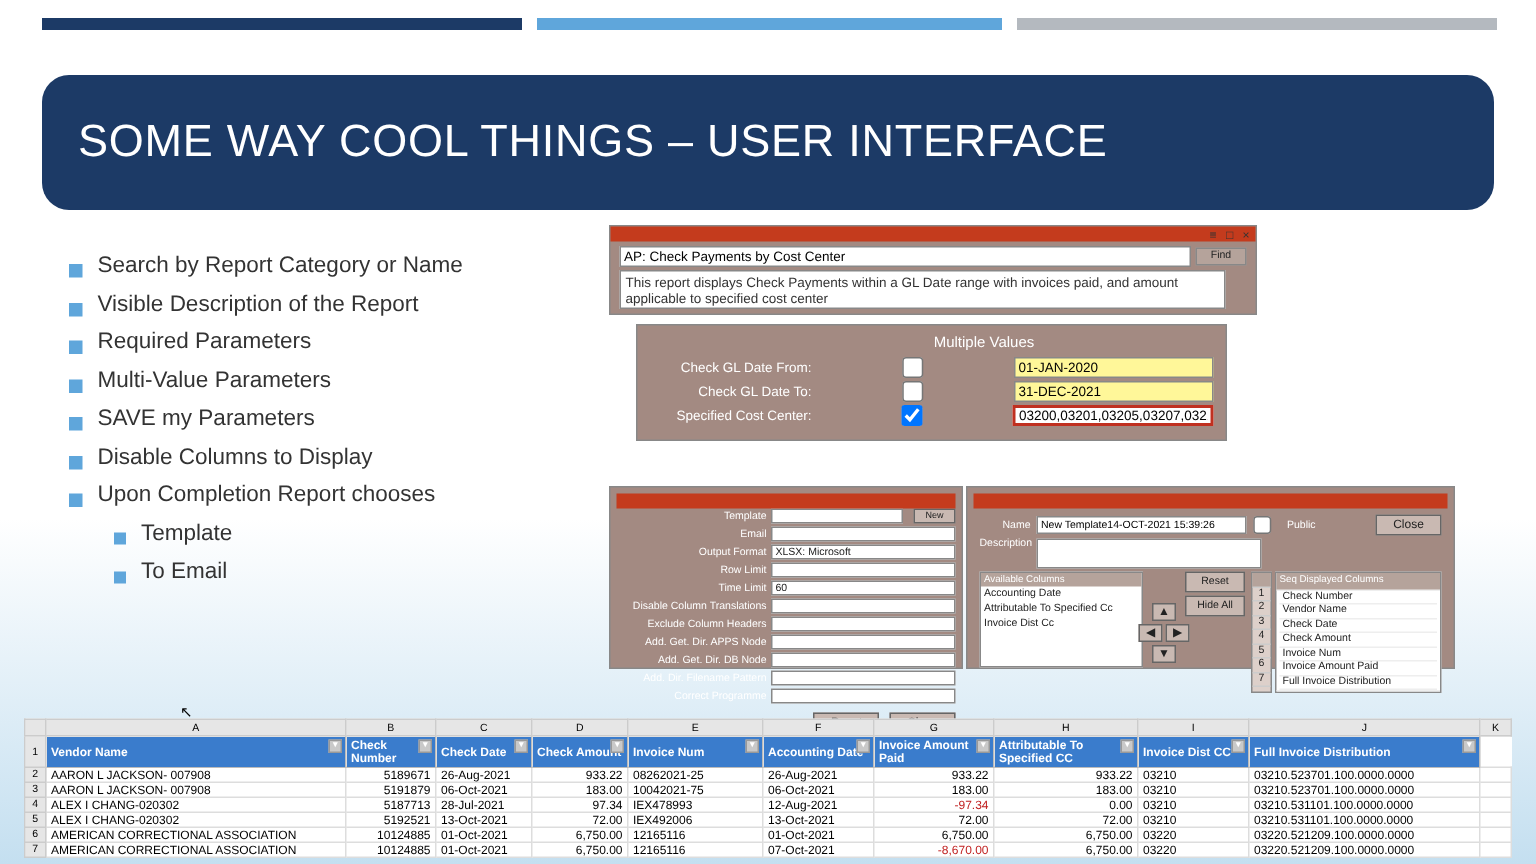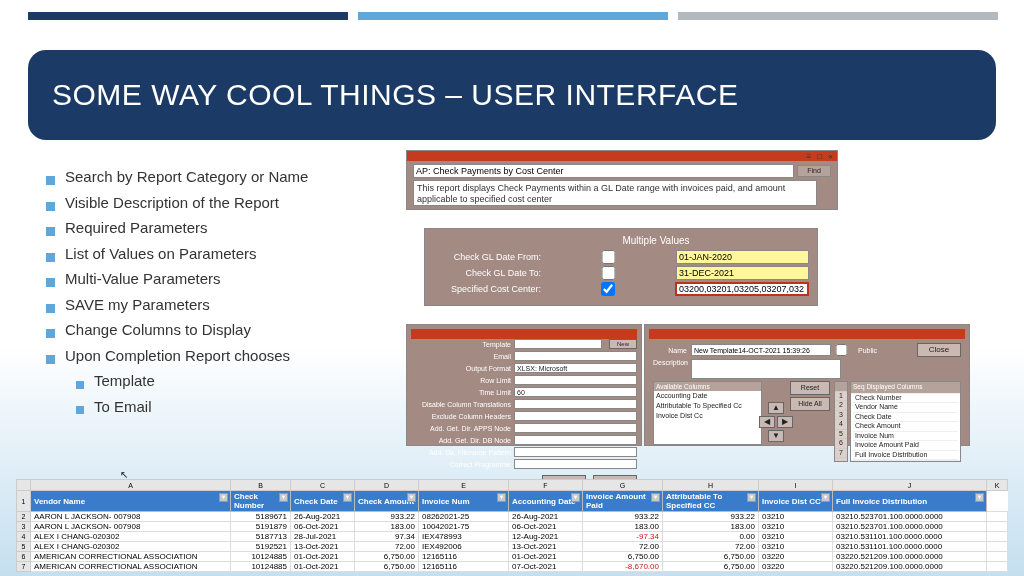--- a/index.html
+++ b/index.html
@@ -17,21 +17,21 @@
   .bullets .sub { margin-left: 30px; }
   .bullets .sub .sq { width: 8px; height: 8px; background: #5fa6db; }
   .panel { position: absolute; background: #a38a82; border: 1px solid #888; font-size: 9px; color: #222; }
   .panel .titlebar { height: 10px; background: #c43b1d; position: relative; }
   .panel .wicon { position: absolute; right: 2px; top: 1px; font-size: 8px; color: #333; letter-spacing: 2px; }
   .ap-panel { top: 0px; left: 378px; width: 432px; height: 60px; }
   .ap-panel .searchrow { margin: 3px 6px 2px 6px; display: flex; align-items: center; gap: 3px; }
   .ap-panel .searchrow input { flex: 1; height: 14px; font-size: 9px; padding: 0 2px; border: 1px solid #888; background: #fff; }
   .ap-panel .searchrow .fbtn { width: 34px; height: 12px; background: #b5a39b; border: 1px solid #888; font-size: 7px; text-align: center; line-height: 10px; }
   .ap-panel .desc { margin: 2px 20px 4px 6px; background: #fff; border: 1px solid #888; height: 26px; padding: 2px 3px; font-size: 9px; color: #333; line-height: 1.2; }
-  .param-panel { top: 78px; left: 396px; width: 394px; height: 78px; padding: 4px 8px; }
+  .param-panel { top: 66px; left: 396px; width: 394px; height: 78px; padding: 4px 8px; }
   .param-panel .hdr { text-align: center; color: #fff; font-size: 10px; padding: 2px 0 4px 70px; }
   .param-panel .prow { display: flex; align-items: center; gap: 4px; margin-bottom: 2px; }
   .param-panel .plabel { width: 108px; text-align: right; font-size: 9px; color: #fff; }
   .param-panel .prow input { flex: 1; height: 14px; font-size: 9px; padding: 0 2px; border: 1px solid #888; }
   .param-panel .highlight { background: #fff799; }
   .param-panel .redbox { border: 2px solid #c03020 !important; background: #fff; }
   .tpl-panel { top: 174px; left: 378px; width: 236px; height: 122px; padding: 4px; }
   .tpl-panel .trow { display: flex; align-items: center; gap: 3px; margin-bottom: 2px; }
   .tpl-panel .tlabel { width: 100px; text-align: right; font-size: 7px; color: #fff; }
   .tpl-panel .tval { background: #fff; border: 1px solid #888; height: 10px; flex: 1; font-size: 7px; padding: 0 2px; line-height: 10px; }
@@ -92,33 +92,29 @@
       <div class="b">
         <span class="sq"></span>
         <span>Visible Description of the Report</span>
       </div>
       <div class="b">
         <span class="sq"></span>
         <span>Required Parameters</span>
       </div>
       <div class="b">
         <span class="sq"></span>
-        <span>List of Values on Parameters</span>
-      </div>
-      <div class="b">
-        <span class="sq"></span>
         <span>Multi-Value Parameters</span>
       </div>
       <div class="b">
         <span class="sq"></span>
         <span>SAVE my Parameters</span>
       </div>
       <div class="b">
         <span class="sq"></span>
-        <span>Change Columns to Display</span>
+        <span>Disable Columns to Display</span>
       </div>
       <div class="b">
         <span class="sq"></span>
         <span>Upon Completion Report chooses</span>
       </div>
       <div class="b sub">
         <span class="sq"></span>
         <span>Template</span>
       </div>
       <div class="b sub">

